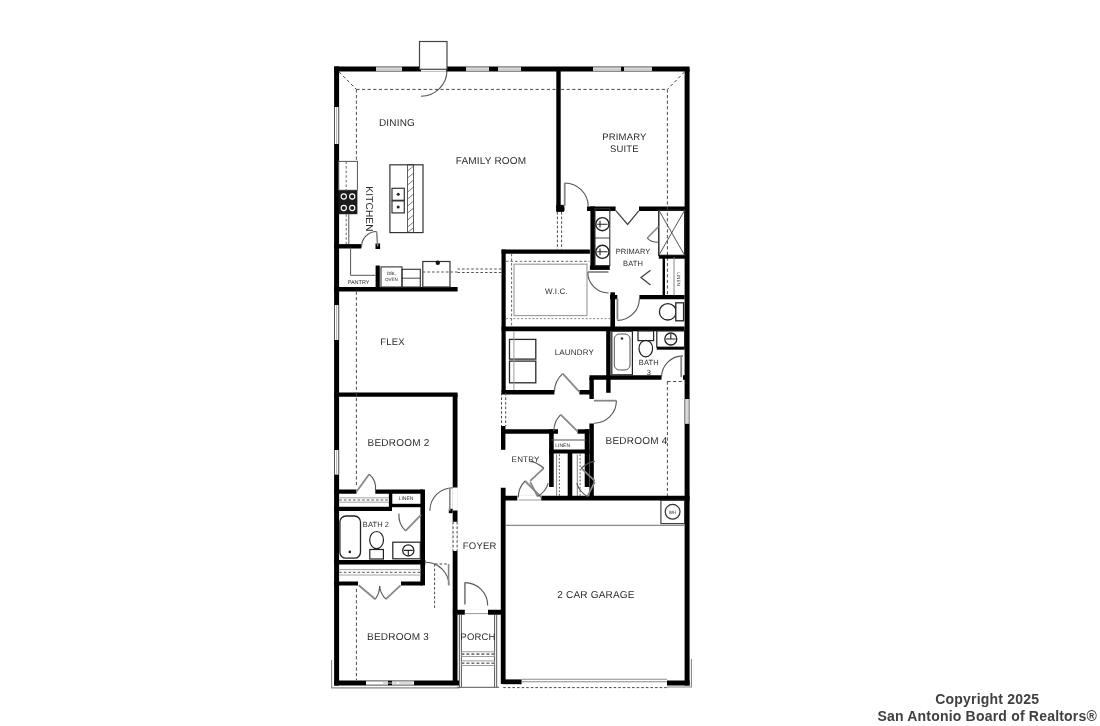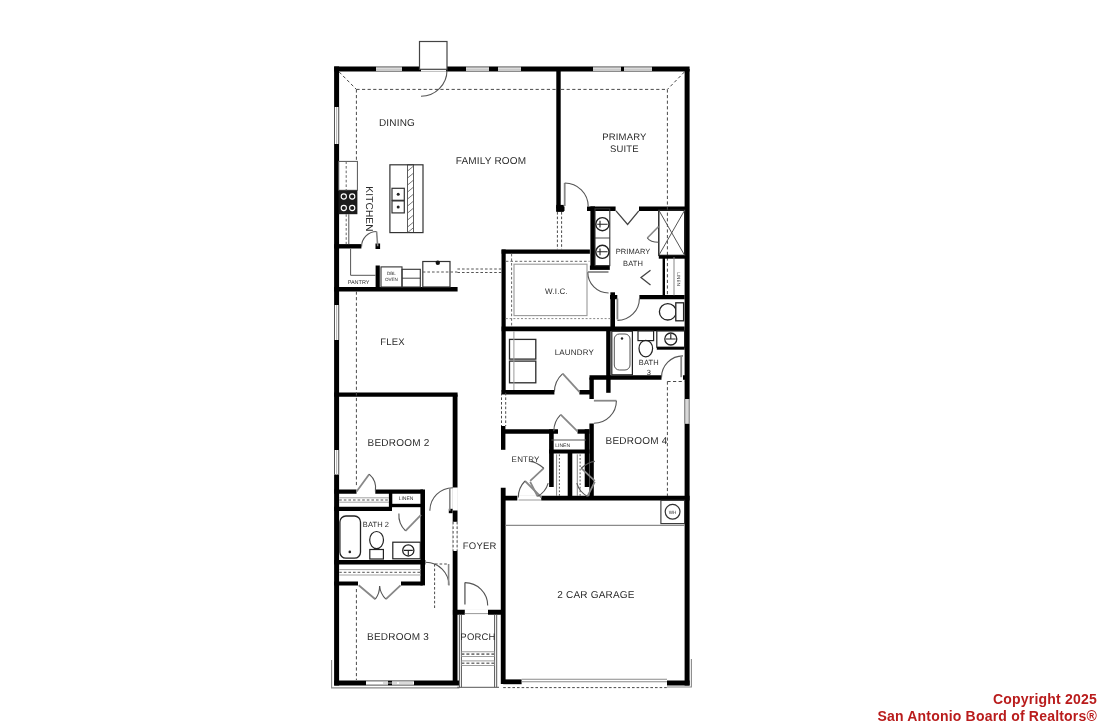--- a/index.html
+++ b/index.html
@@ -5,21 +5,21 @@
 html,body{margin:0;padding:0;width:1100px;height:726px;background:#fff;overflow:hidden}
 svg{display:block;opacity:0.999}
 text{font-family:"Liberation Sans",sans-serif;fill:#2b2b2b;-webkit-font-smoothing:antialiased;text-rendering:geometricPrecision}
 .r{font-size:10px;letter-spacing:.2px}
 .r9{font-size:9.5px;letter-spacing:.2px}
 .m{font-size:8px;letter-spacing:.2px}
 .m7{font-size:7.5px;letter-spacing:.1px}
 .s{font-size:5.5px}
 .s5{font-size:5px}
 .s45{font-size:4.6px}
-.cp{opacity:0.999;position:absolute;right:3px;top:691px;text-align:right;font-family:"Liberation Sans",sans-serif;font-weight:bold;font-size:14px;color:#b91c1c;line-height:17px;letter-spacing:.2px;text-shadow:1px 1px 0 #fff,-1px -1px 0 #fff,1px -1px 0 #fff,-1px 1px 0 #fff}
+.cp{opacity:0.999;position:absolute;right:3px;top:691px;text-align:center;font-family:"Liberation Sans",sans-serif;font-weight:bold;font-size:14px;color:#404040;line-height:17px;letter-spacing:.2px;text-shadow:1px 1px 0 #fff,-1px -1px 0 #fff,1px -1px 0 #fff,-1px 1px 0 #fff}
 </style>
 </head>
 <body>
 <svg width="1100" height="726" viewBox="0 0 1100 726">
 
 <rect x="0" y="0" width="1100" height="726" fill="#ffffff"></rect>
 <g fill="none" stroke-linecap="butt">
 
 <path d="M331.6,660 V687.9 H459.4" stroke="#8a8a8a" stroke-width="1.1"></path>
 

